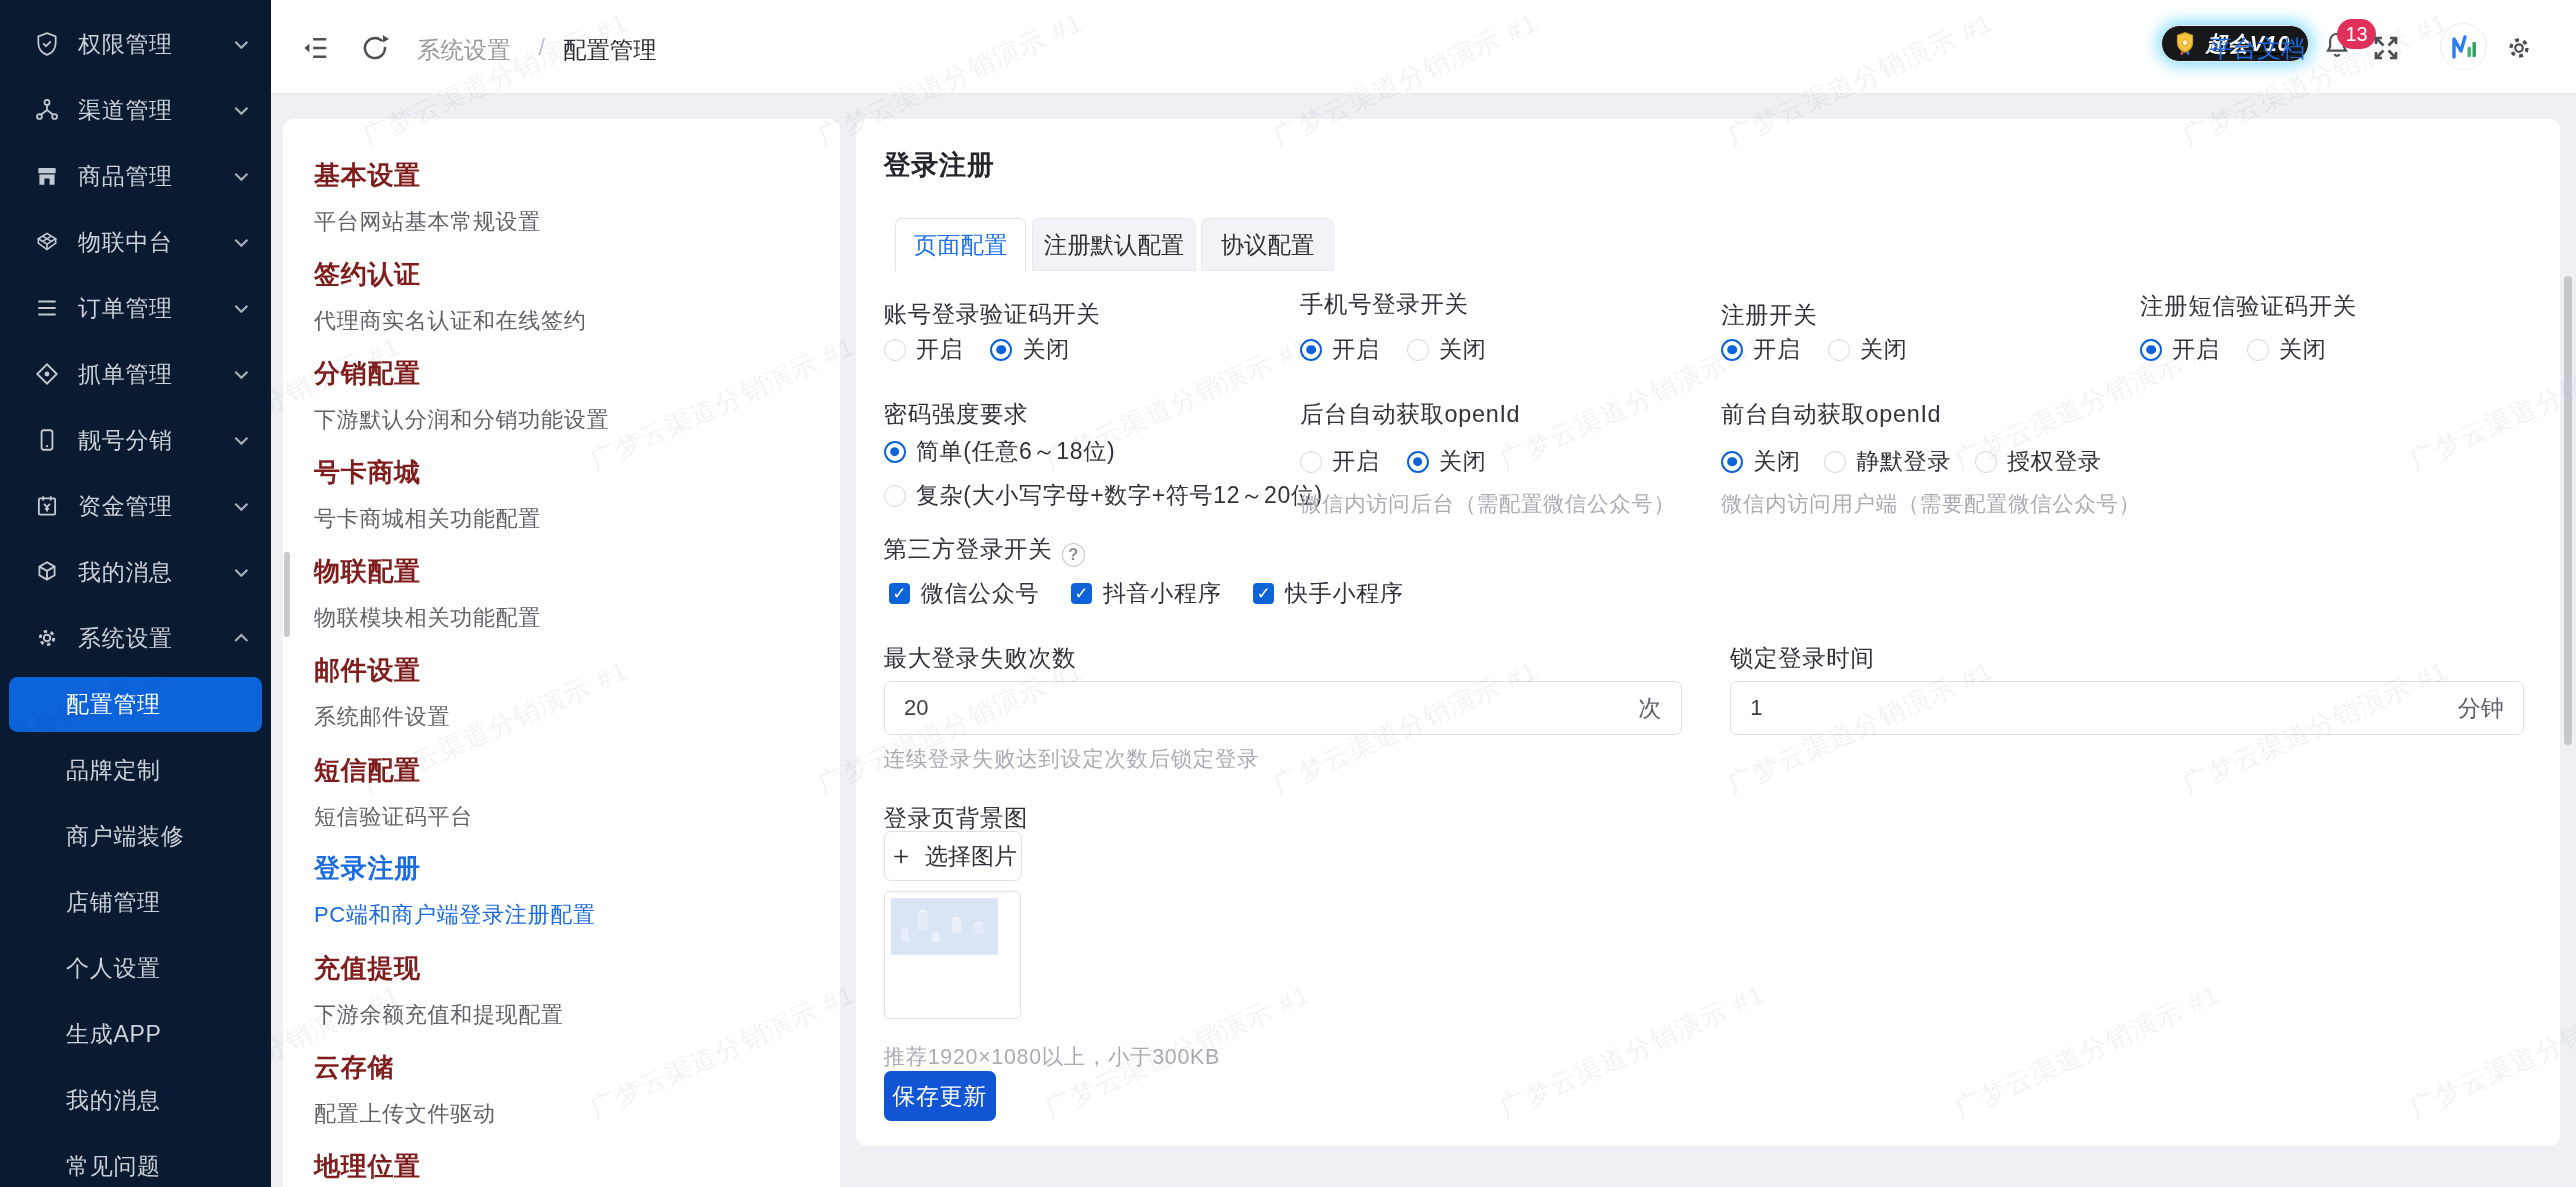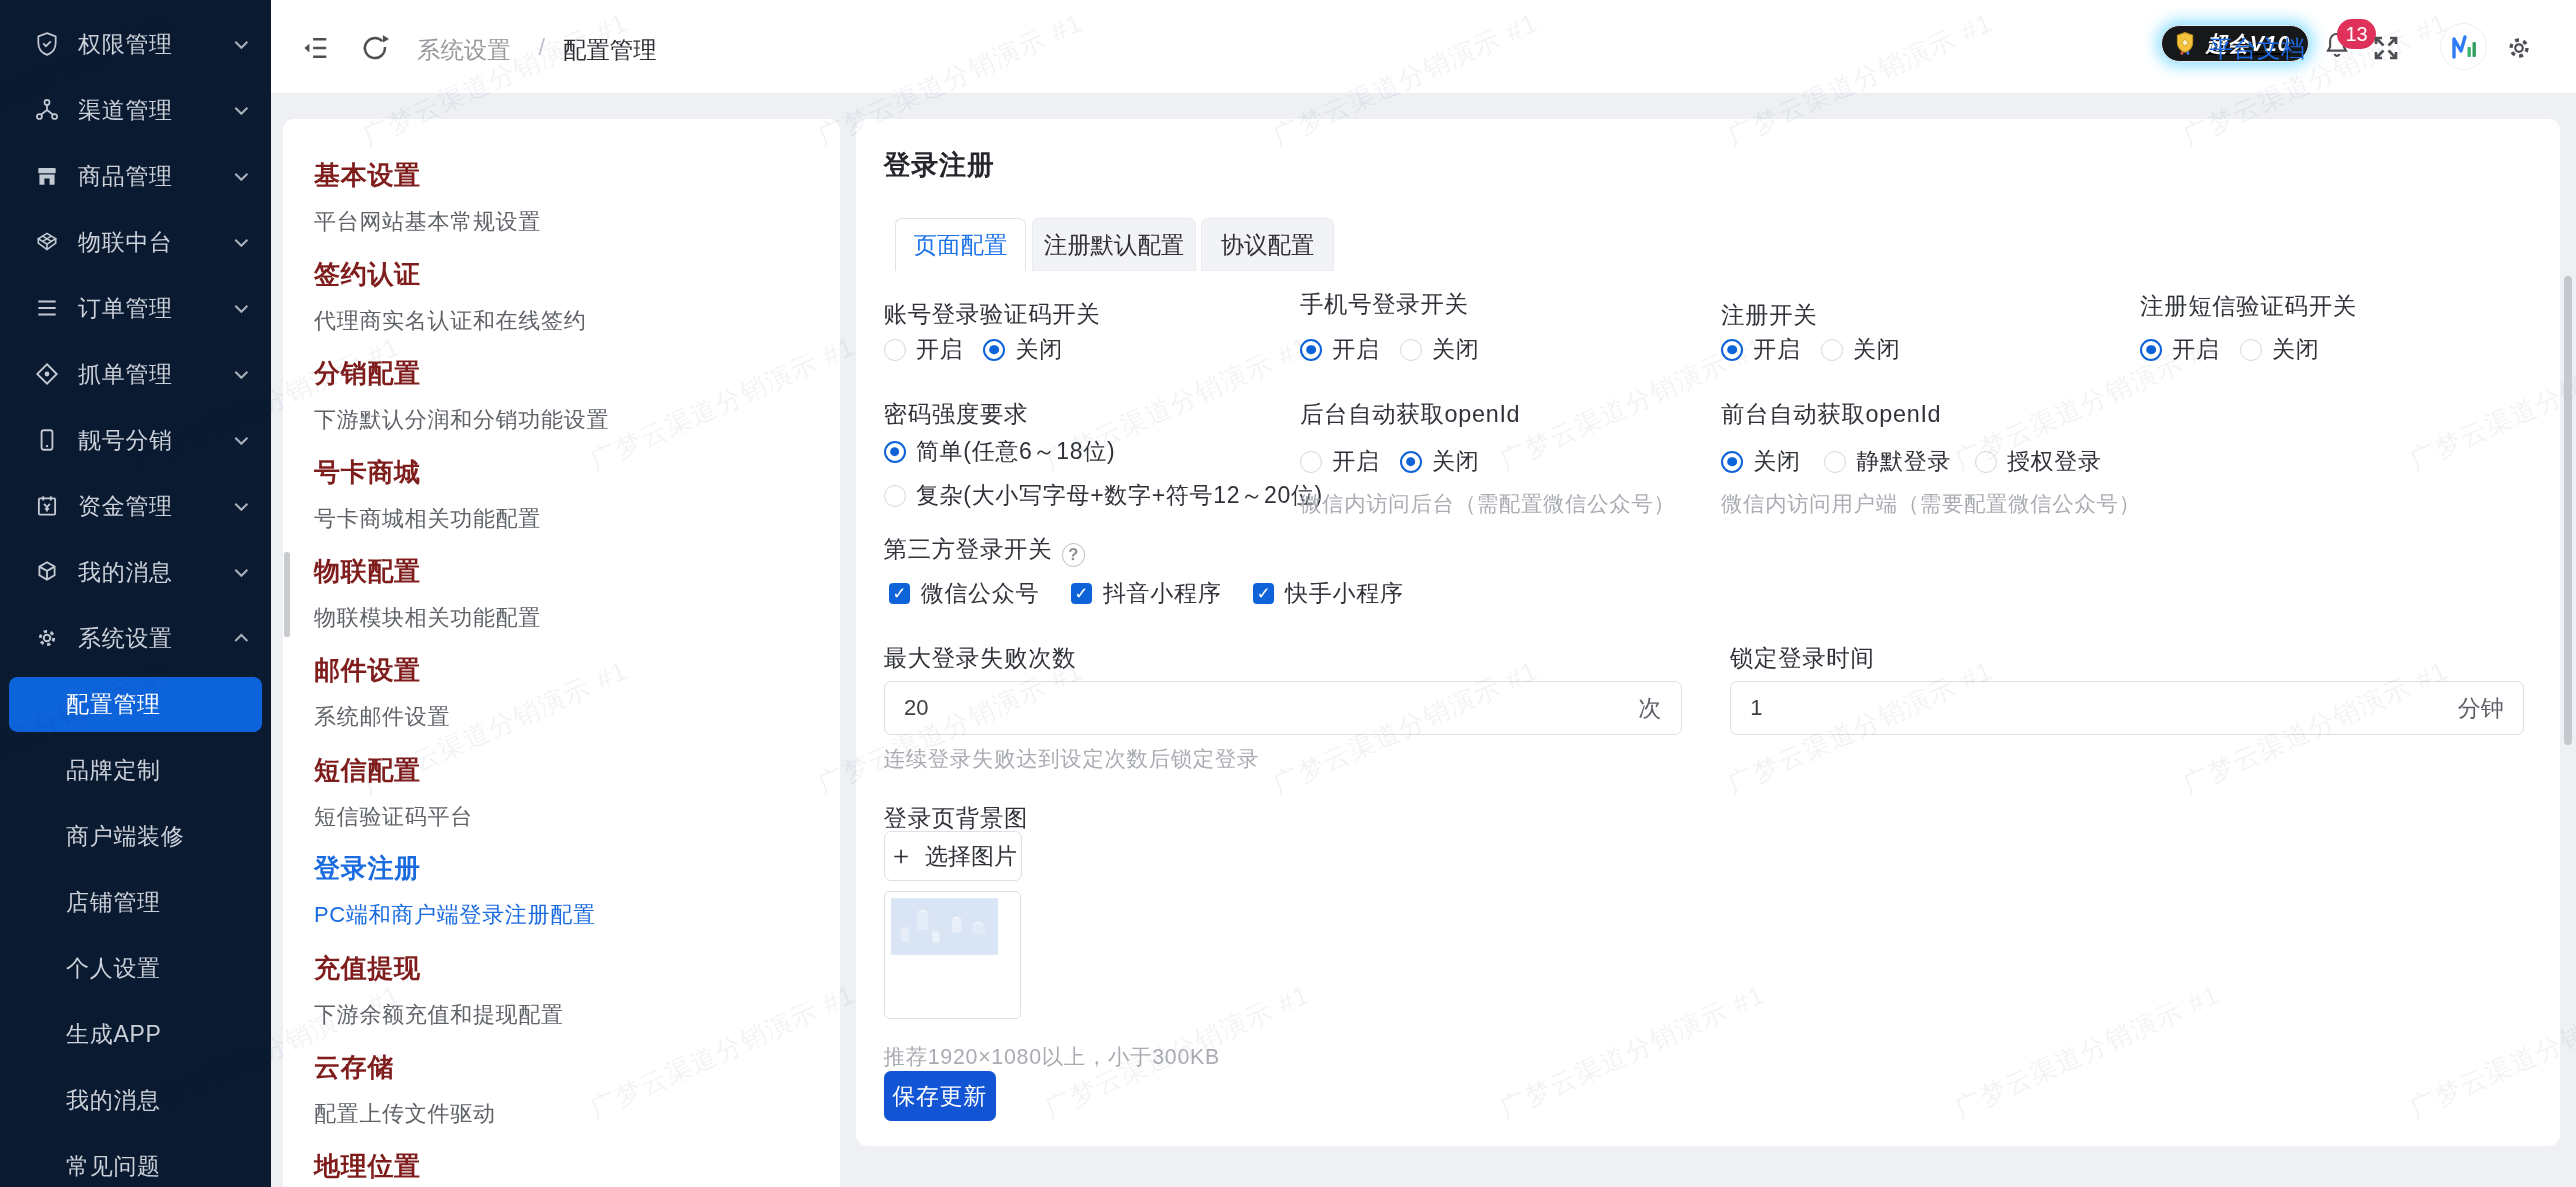--- a/index.html
+++ b/index.html
@@ -53,21 +53,21 @@
     background:#fff; border-radius:11px; z-index:2; }
   #page-title { position:absolute; left:27.6px; top:27.6px; font-size:27px; font-weight:bold; color:#24262b; letter-spacing:0.7px; }
   .tab { position:absolute; top:99px; height:53px; border-radius:6.9px 6.9px 0 0;
     display:flex; align-items:center; justify-content:center; font-size:23.4px; cursor:pointer; }
   .tab.inactive { background:#f2f3f6; border:0.7px solid #e8eaee; color:#303133; }
   .tab.active { background:#fff; border:0.7px solid #dfe2e8; border-bottom:none; color:#1e73e8; }
 
   .flabel { position:absolute; font-size:23.4px; color:#2f3238; letter-spacing:0.7px; }
   .helper { position:absolute; font-size:21.4px; color:#a9acb2; letter-spacing:0.7px; }
 
-  .radio-row { position:absolute; display:flex; align-items:center; gap:20px; }
+  .radio-row { position:absolute; display:flex; align-items:center; gap:27px; }
   .radio-item { display:flex; align-items:center; gap:10.3px; cursor:pointer; }
   .radio { width:22px; height:22px; border-radius:50%; border:1.4px solid #d4d7dd; background:#fff; flex:0 0 22px; position:relative; }
   .radio.on { border-color:#0f63d8; border-width:2.1px; }
   .radio.on::after { content:""; position:absolute; left:50%; top:50%; width:9.7px; height:9.7px;
     transform:translate(-50%,-50%); border-radius:50%; background:#0f63d8; }
   .rlabel { font-size:23px; color:#2f3238; letter-spacing:0.7px; }
 
   .cb-row { position:absolute; display:flex; align-items:center; gap:32px; }
   .cb-item { display:flex; align-items:center; gap:11px; cursor:pointer; }
   .cb { width:20.7px; height:20.7px; border-radius:4.1px; background:#0f63d8; color:#fff; font-size:16.5px;

